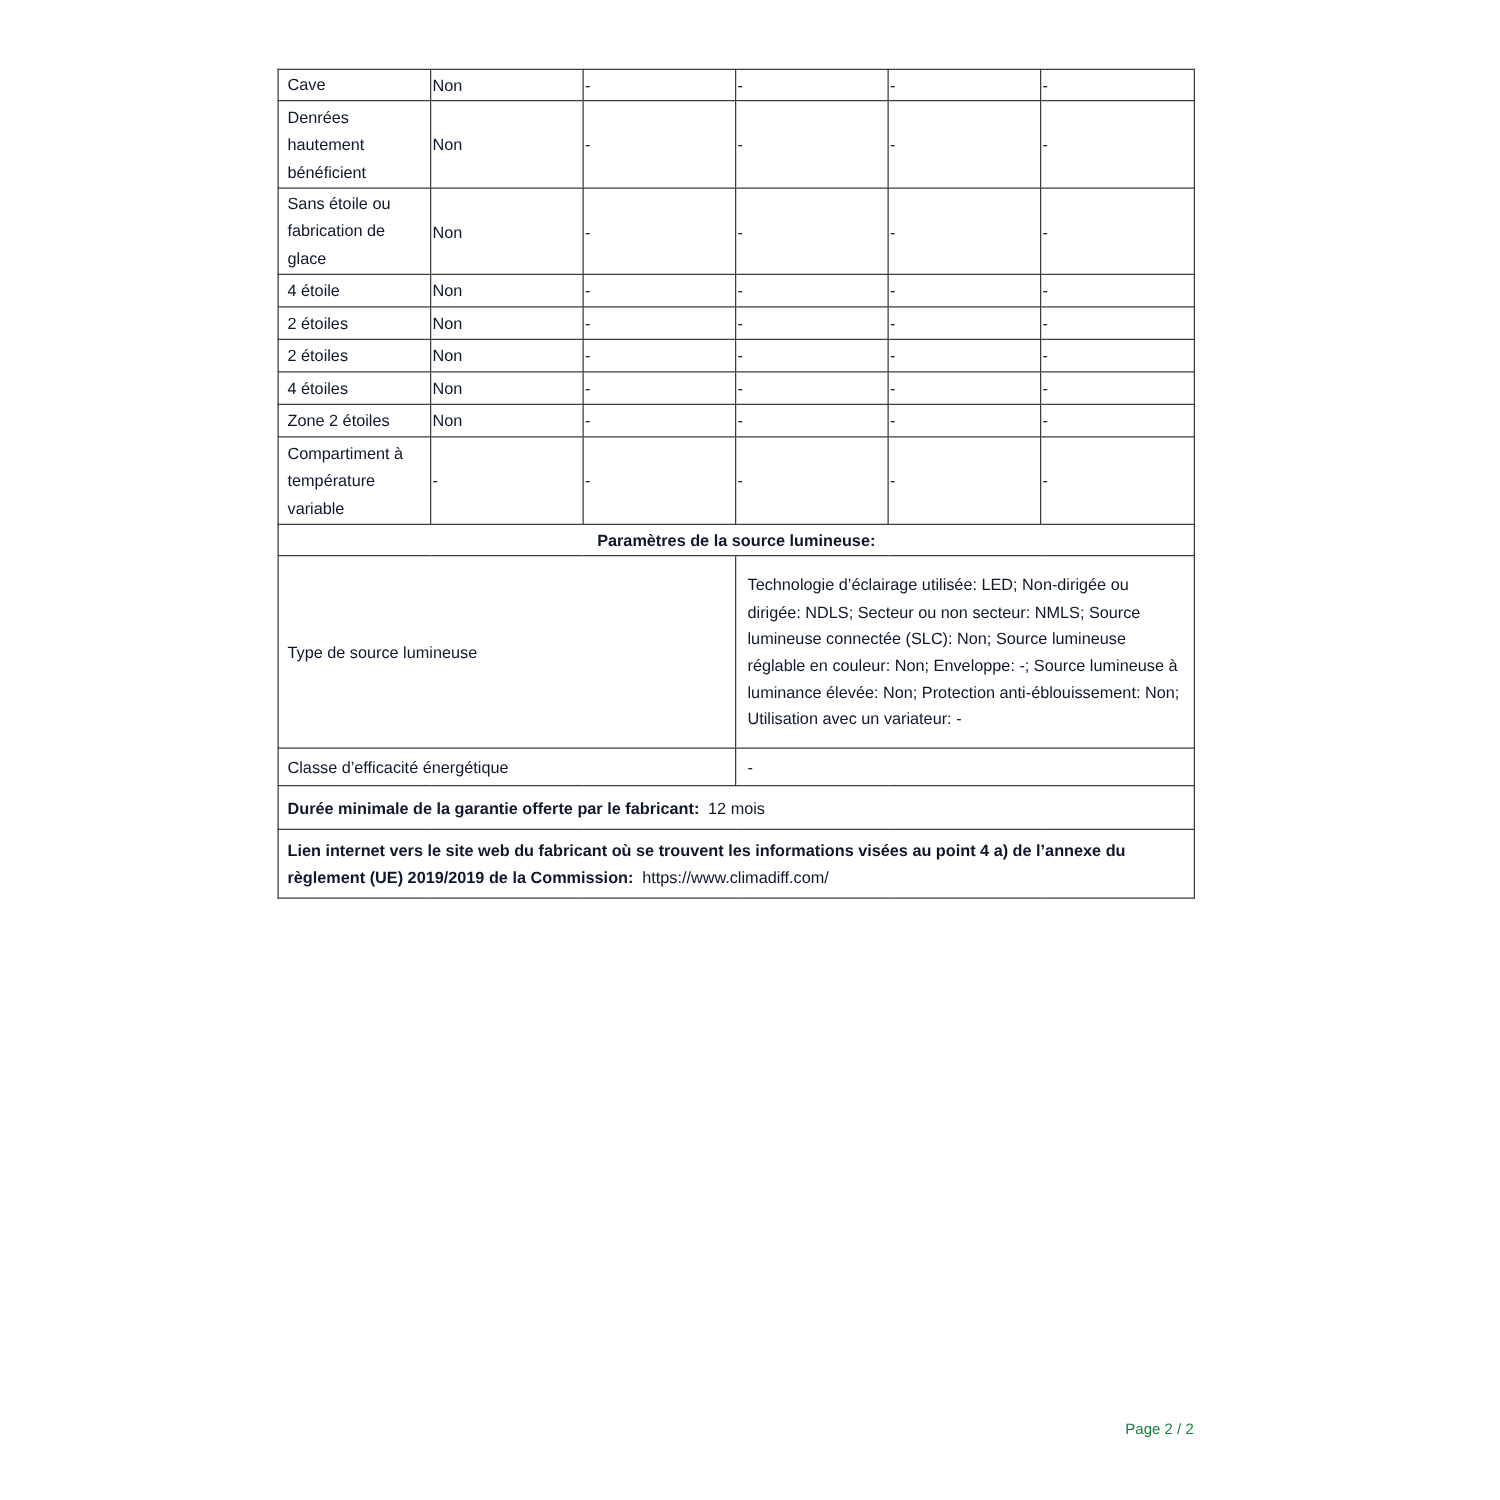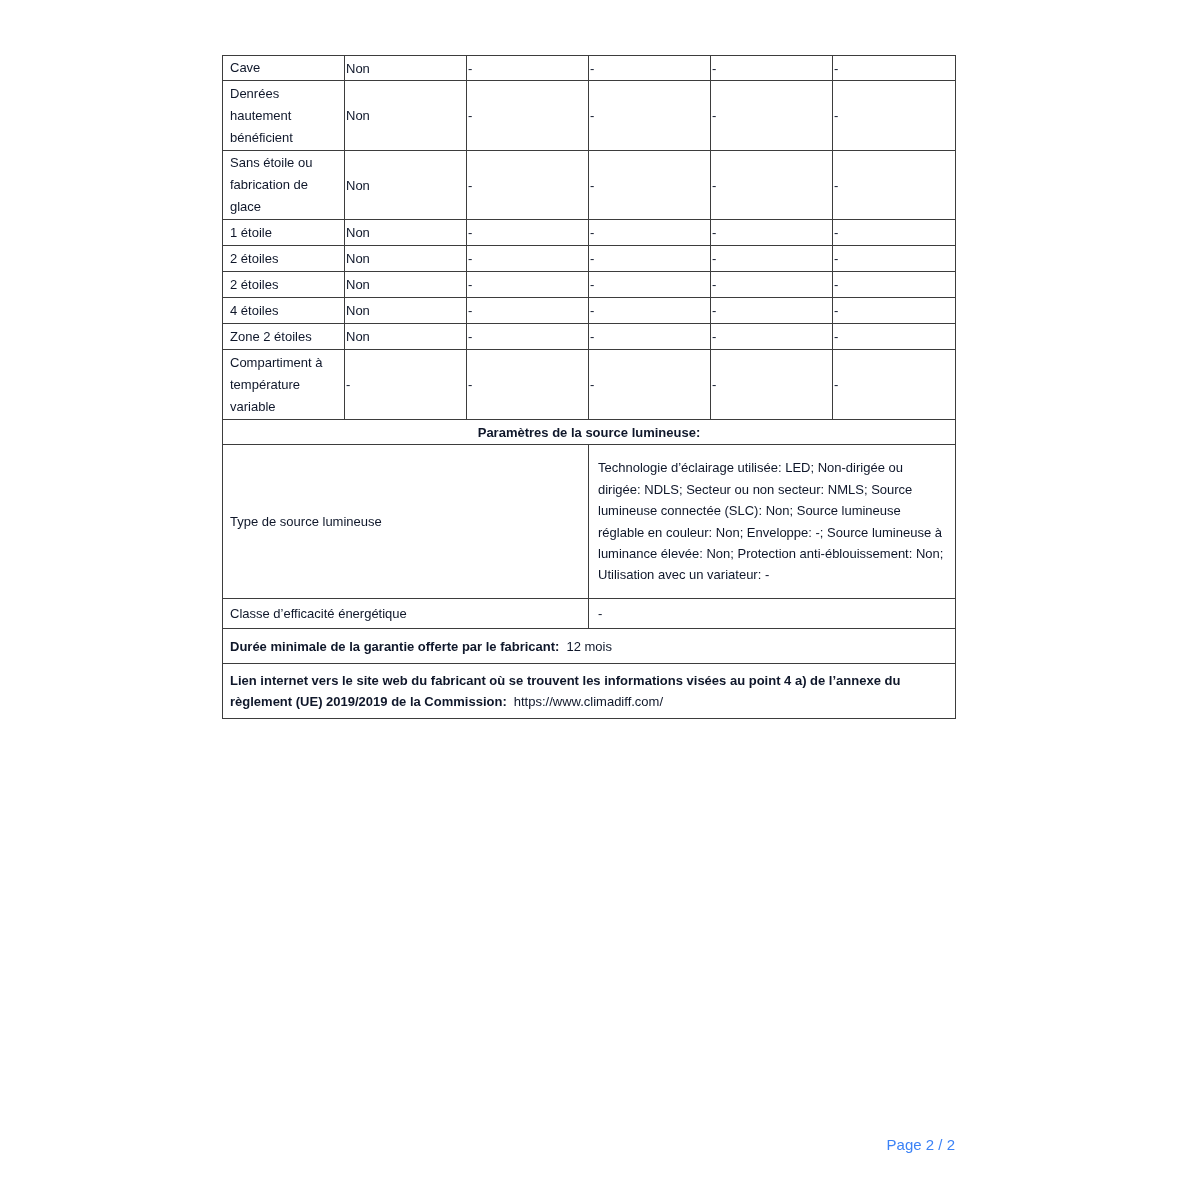--- a/index.html
+++ b/index.html
@@ -59,22 +59,22 @@
   }
   .bold { font-weight: 700; }
   .val  { font-weight: 400; margin-left: 7px; }
   .link { color: inherit; text-decoration: none; }
   .page-footer {
     position: absolute;
     left: 222px;
     top: 1136px;
     width: 733px;
     text-align: right;
-    font-size: 15px;
-    color: #3b82f6;
+    font-size: 12px;
+    color: #15803d;
   }
 </style>
 </head>
 <body>
 
 <table class="doc-table">
   <colgroup>
     <col style="width:122px">
       <col style="width:122px">
       <col style="width:122px">
@@ -101,21 +101,21 @@
     </tr>
     <tr style="height:68px">
       <td class="label-cell">Sans étoile ou fabrication de glace</td>
       <td class="value-cell">Non</td>
       <td class="value-cell">-</td>
       <td class="value-cell">-</td>
       <td class="value-cell">-</td>
       <td class="value-cell">-</td>
     </tr>
     <tr style="height:26px">
-      <td class="label-cell">1 étoile</td>
+      <td class="label-cell">4 étoile</td>
       <td class="value-cell">Non</td>
       <td class="value-cell">-</td>
       <td class="value-cell">-</td>
       <td class="value-cell">-</td>
       <td class="value-cell">-</td>
     </tr>
     <tr style="height:26px">
       <td class="label-cell">2 étoiles</td>
       <td class="value-cell">Non</td>
       <td class="value-cell">-</td>

